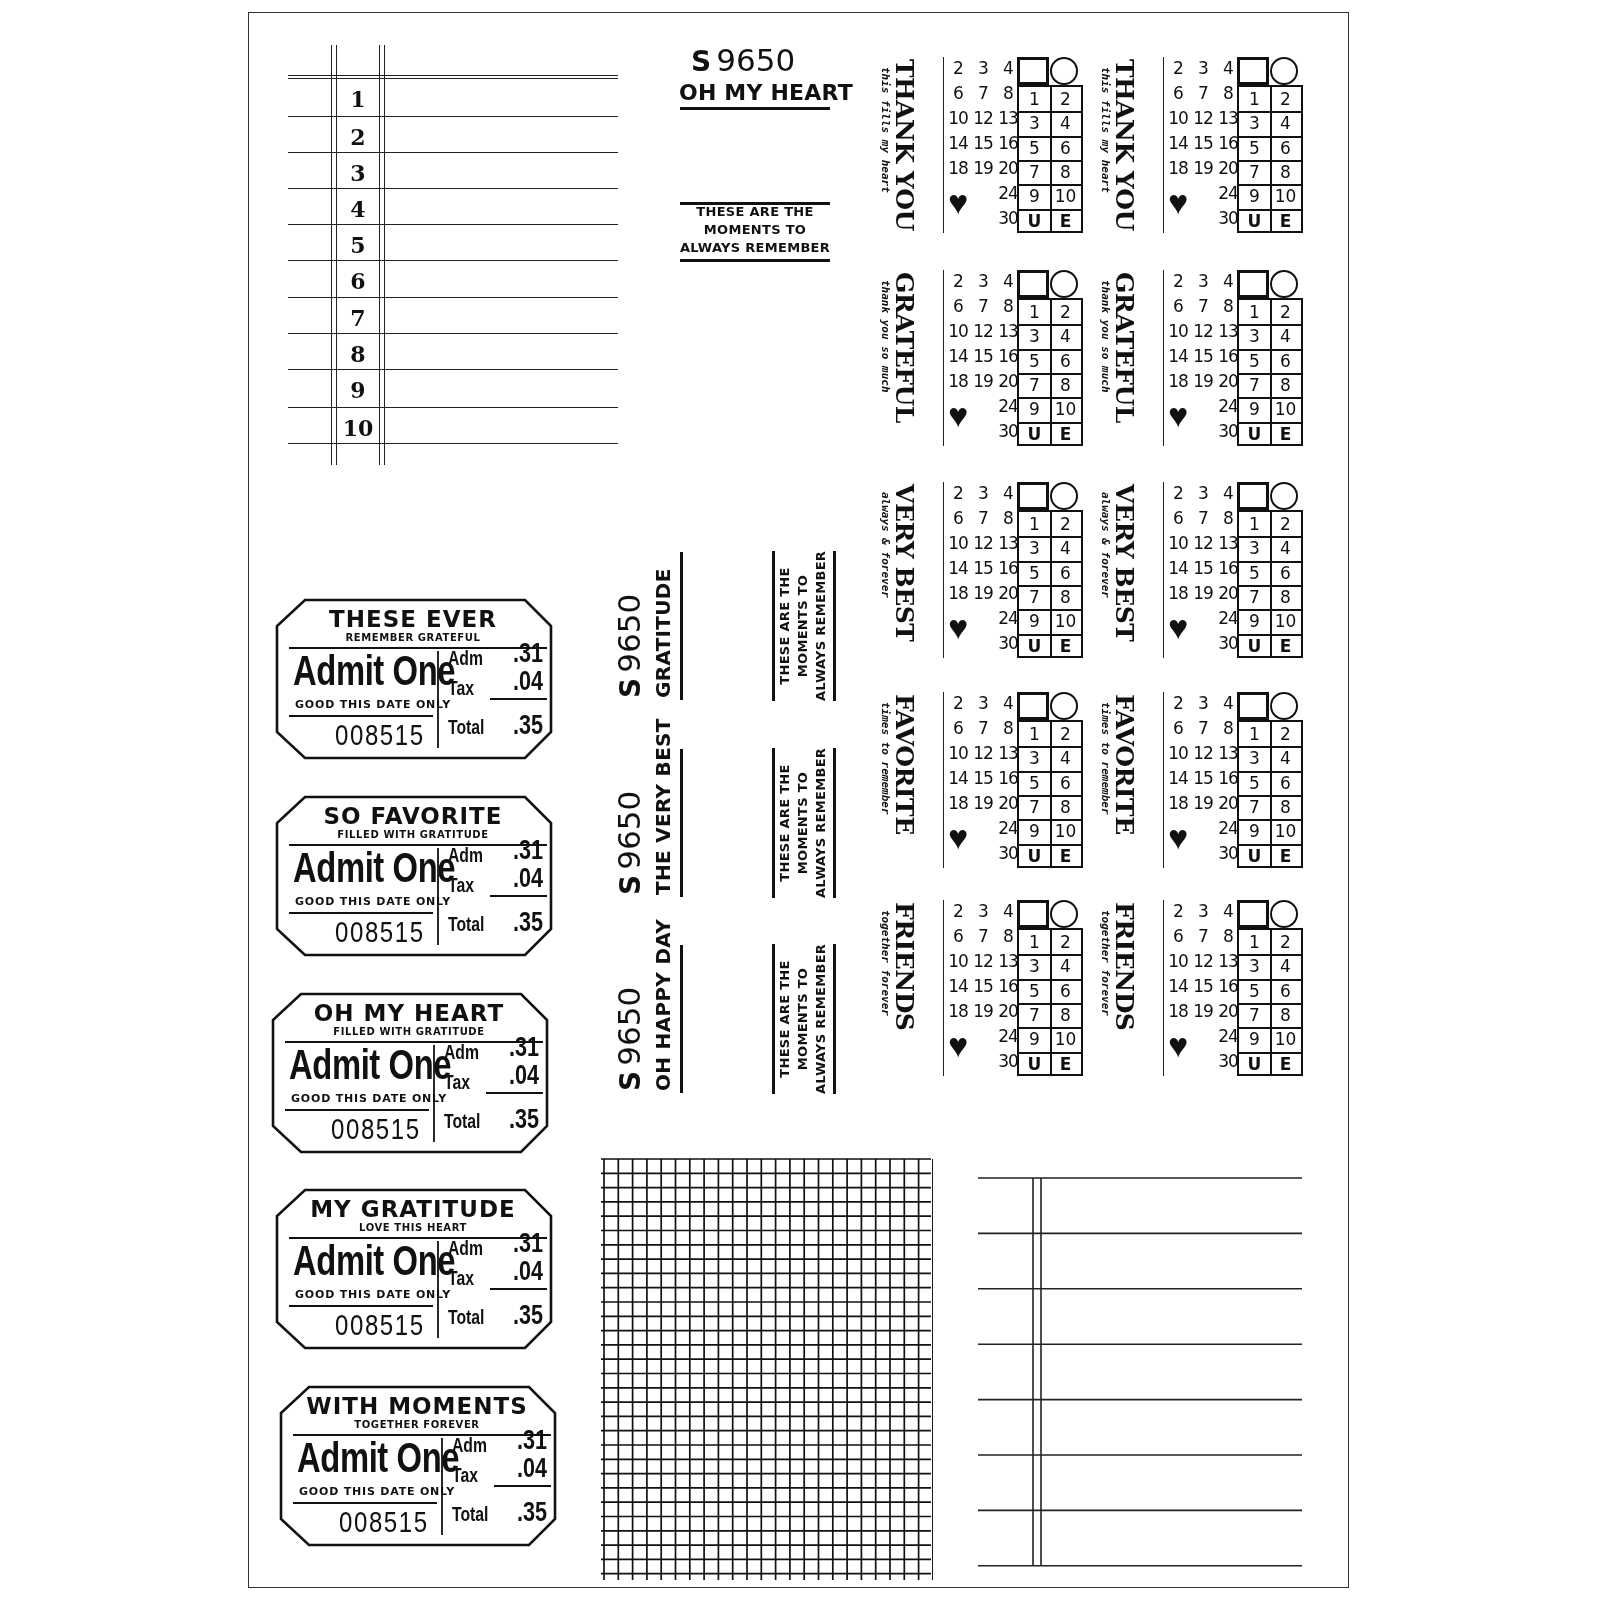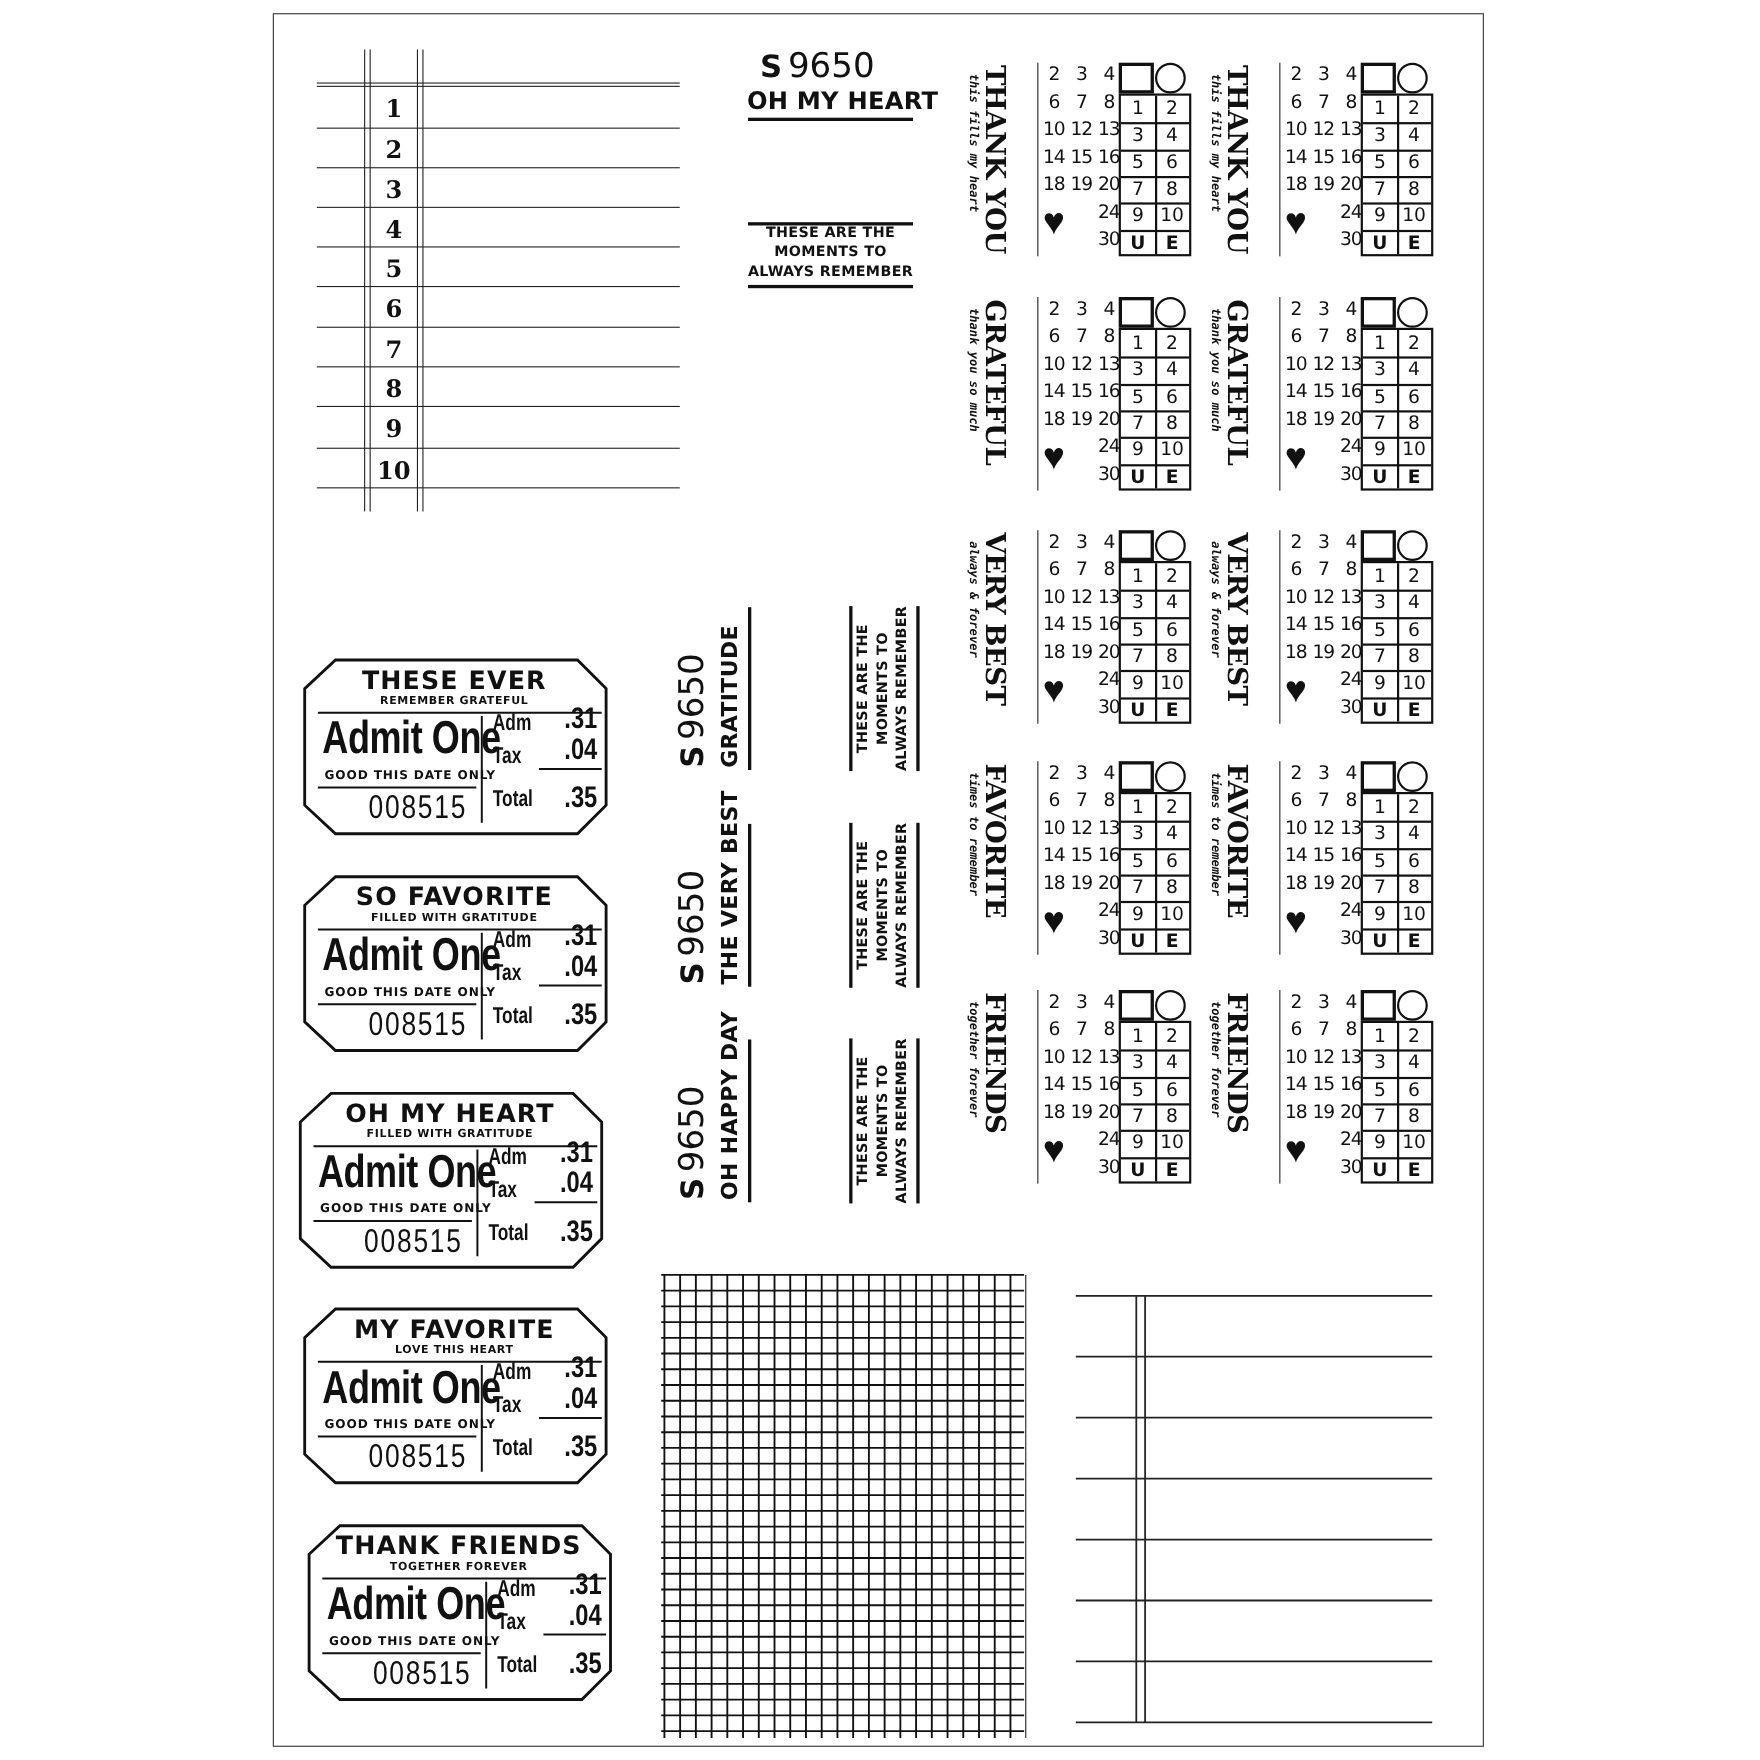--- a/index.html
+++ b/index.html
@@ -205,41 +205,41 @@
       <div class="t-val" style="left: 238px; top: 112px;">.35</div>
     </div>
     <div class="ticket" style="left: 275px; top: 1188px;">
       <svg width="280" height="164">
         <path d="M30 2 L250 2 L276 28 L276 134 L250 160 L30 160 L2 134 L2 28 Z" fill="none" stroke="#111" stroke-width="2.6"></path>
         <line x1="14" y1="50" x2="272" y2="50" stroke="#111" stroke-width="1.8"></line>
         <line x1="14" y1="118" x2="158" y2="118" stroke="#111" stroke-width="1.8"></line>
         <line x1="163" y1="53" x2="163" y2="150" stroke="#111" stroke-width="1.8"></line>
         <line x1="215" y1="101" x2="272" y2="101" stroke="#111" stroke-width="1.8"></line>
       </svg>
-      <div class="t-title">MY FAVORITE</div>
+      <div class="t-title">MY GRATITUDE</div>
       <div class="t-sub">LOVE THIS HEART</div>
       <div class="t-admit">Admit One</div>
       <div class="t-good">GOOD THIS DATE ONLY</div>
       <div class="t-serial">008515</div>
       <div class="t-lbl" style="left: 173px; top: 48px;">Adm</div>
       <div class="t-lbl" style="left: 173px; top: 78px;">Tax</div>
       <div class="t-lbl" style="left: 173px; top: 117px;">Total</div>
       <div class="t-val" style="left: 238px; top: 40px;">.31</div>
       <div class="t-val" style="left: 238px; top: 68px;">.04</div>
       <div class="t-val" style="left: 238px; top: 112px;">.35</div>
     </div>
     <div class="ticket" style="left: 279px; top: 1385px;">
       <svg width="280" height="164">
         <path d="M30 2 L250 2 L276 28 L276 134 L250 160 L30 160 L2 134 L2 28 Z" fill="none" stroke="#111" stroke-width="2.6"></path>
         <line x1="14" y1="50" x2="272" y2="50" stroke="#111" stroke-width="1.8"></line>
         <line x1="14" y1="118" x2="158" y2="118" stroke="#111" stroke-width="1.8"></line>
         <line x1="163" y1="53" x2="163" y2="150" stroke="#111" stroke-width="1.8"></line>
         <line x1="215" y1="101" x2="272" y2="101" stroke="#111" stroke-width="1.8"></line>
       </svg>
-      <div class="t-title">THANK FRIENDS</div>
+      <div class="t-title">WITH MOMENTS</div>
       <div class="t-sub">TOGETHER FOREVER</div>
       <div class="t-admit">Admit One</div>
       <div class="t-good">GOOD THIS DATE ONLY</div>
       <div class="t-serial">008515</div>
       <div class="t-lbl" style="left: 173px; top: 48px;">Adm</div>
       <div class="t-lbl" style="left: 173px; top: 78px;">Tax</div>
       <div class="t-lbl" style="left: 173px; top: 117px;">Total</div>
       <div class="t-val" style="left: 238px; top: 40px;">.31</div>
       <div class="t-val" style="left: 238px; top: 68px;">.04</div>
       <div class="t-val" style="left: 238px; top: 112px;">.35</div>

